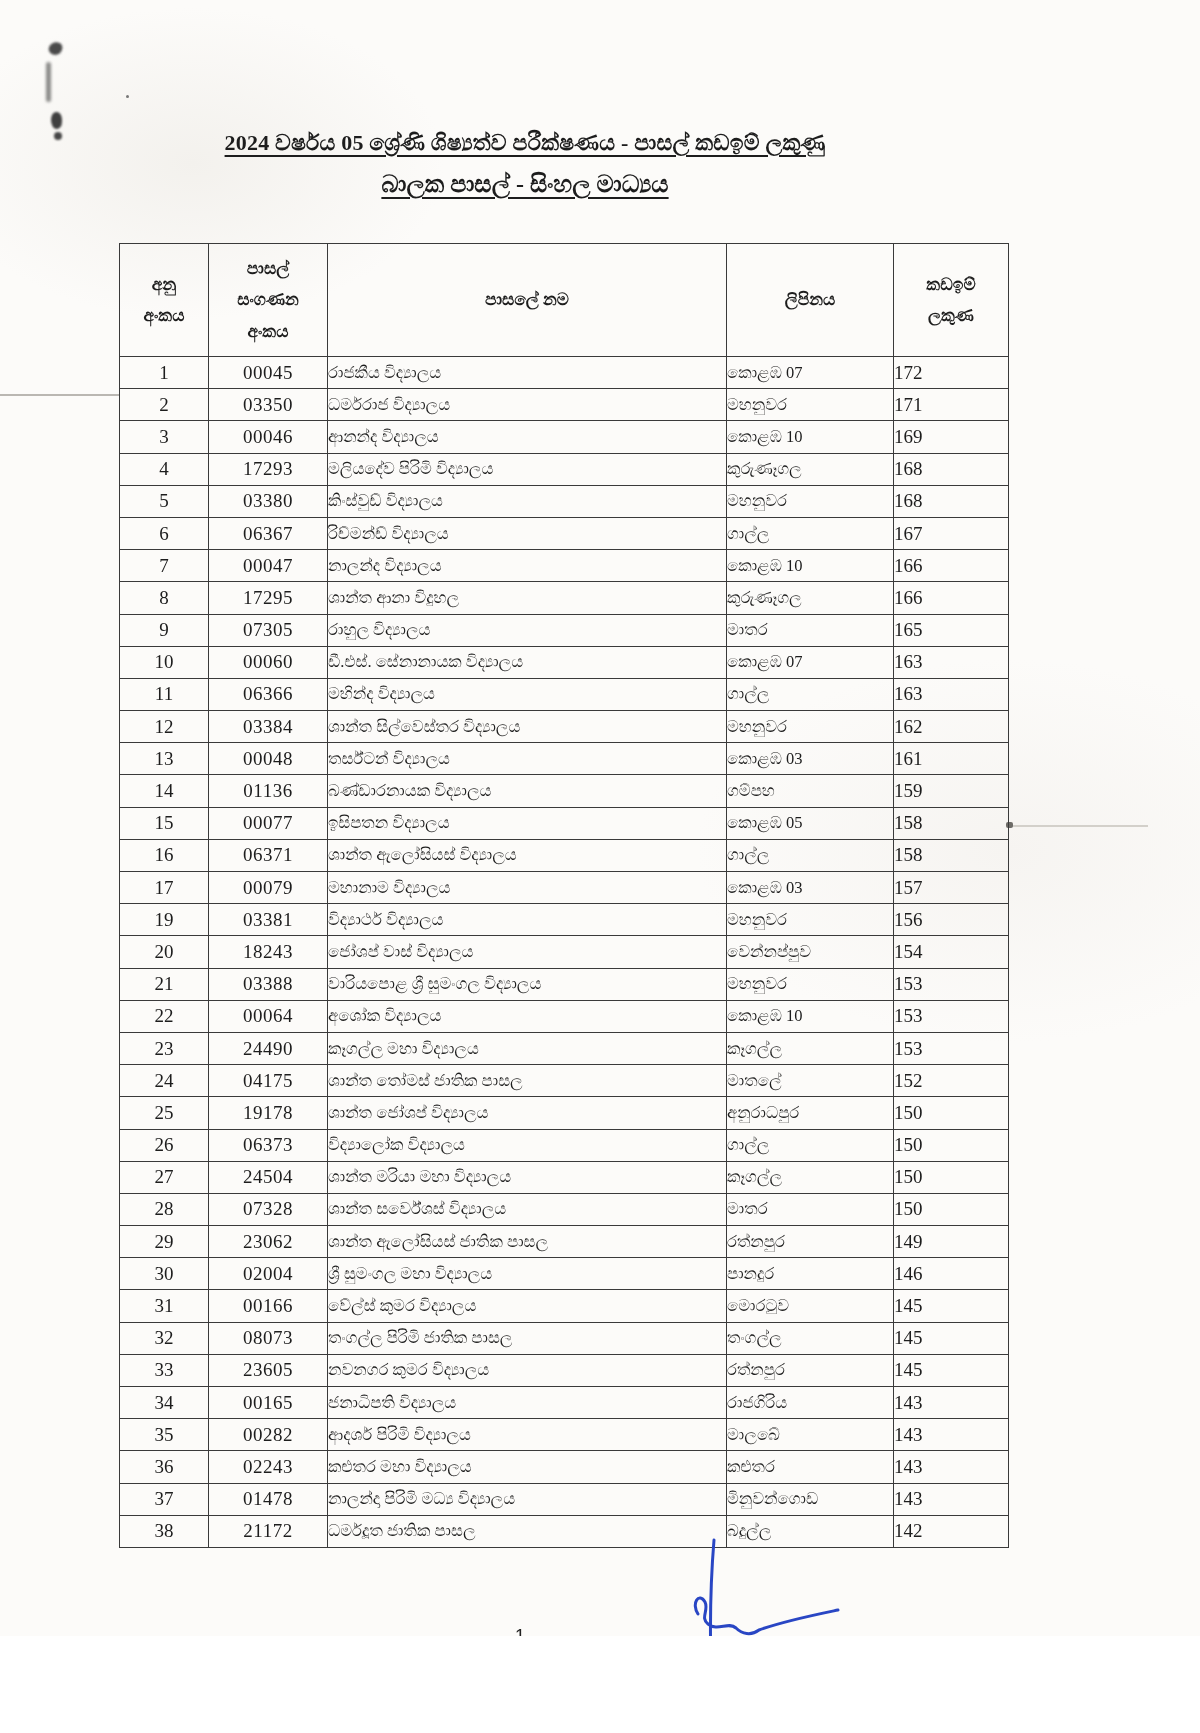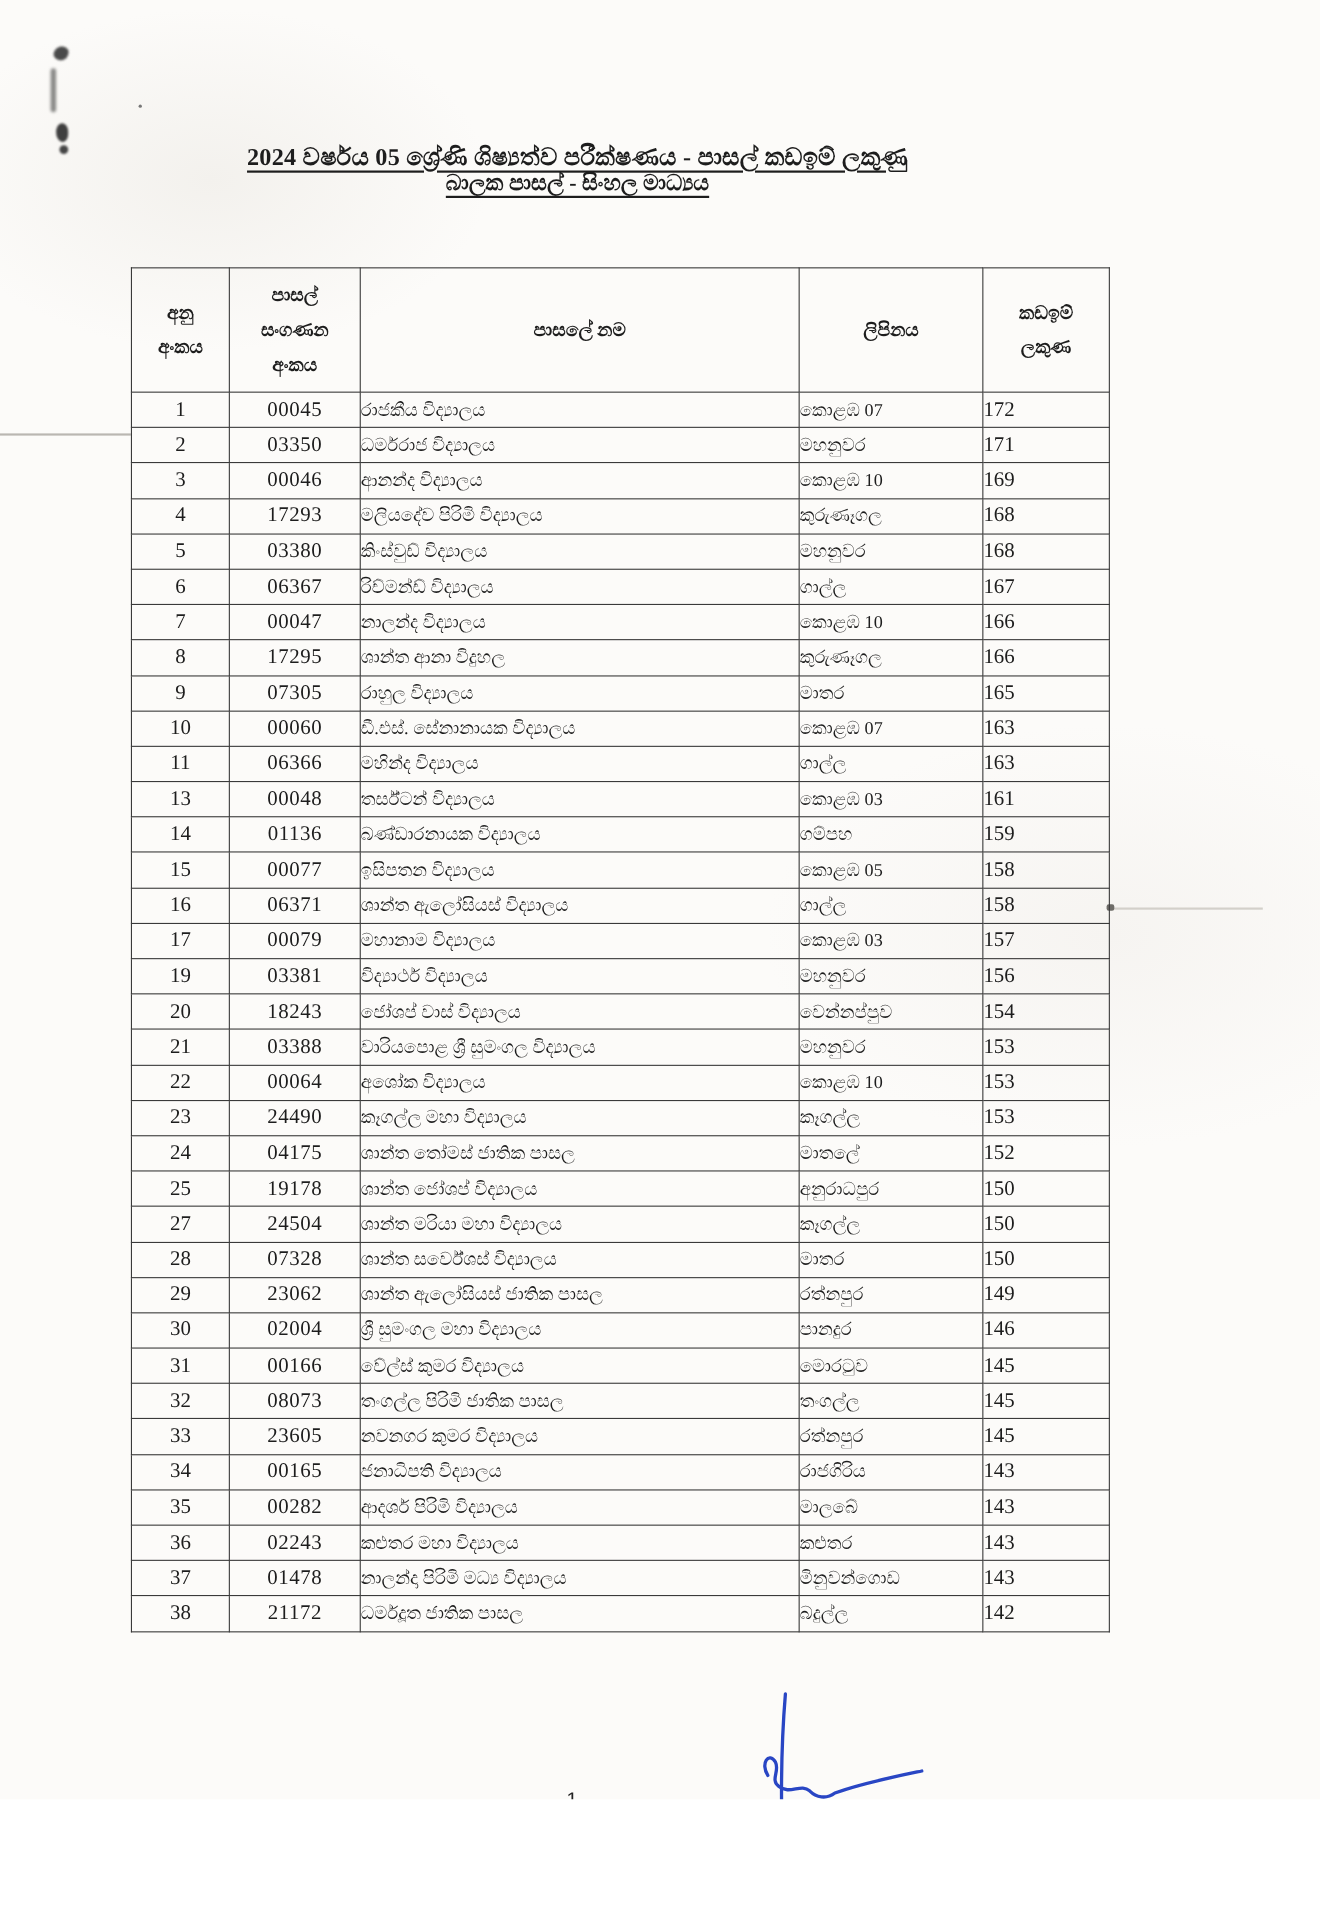--- a/index.html
+++ b/index.html
@@ -15,21 +15,21 @@
     color:#1d1d1d;
   }
 
   
   .titles { position:absolute; left:100px; top:130px; width:850px; text-align:center; }
   .doc-title {
     font-size:22px; font-weight:bold; letter-spacing:0.2px;
     text-decoration:underline; text-underline-offset:5px; text-decoration-thickness:2px;
   }
   .doc-subtitle {
-    margin-top:0; font-size:20px; font-weight:bold;
+    margin-top:15px; font-size:24px; font-weight:bold;
     text-decoration:underline; text-underline-offset:5px; text-decoration-thickness:2px;
   }
 
   
   table.marks-table {
     position:absolute; left:119px; top:243px;
     width:889px; border-collapse:collapse; table-layout:fixed;
     background:transparent;
     border-radius:24px;
   }
@@ -180,20 +180,27 @@
           <td class="c-marks">163</td>
         </tr>
         <tr>
           <td class="c-serial">11</td>
           <td class="c-census">06366</td>
           <td class="c-school">මහින්ද විද්‍යාලය</td>
           <td class="c-address">ගාල්ල</td>
           <td class="c-marks">163</td>
         </tr>
         <tr>
+          <td class="c-serial">12</td>
+          <td class="c-census">03384</td>
+          <td class="c-school">ශාන්ත සිල්වෙස්තර විද්‍යාලය</td>
+          <td class="c-address">මහනුවර</td>
+          <td class="c-marks">162</td>
+        </tr>
+        <tr>
           <td class="c-serial">13</td>
           <td class="c-census">00048</td>
           <td class="c-school">තර්ස්ටන් විද්‍යාලය</td>
           <td class="c-address">කොළඹ 03</td>
           <td class="c-marks">161</td>
         </tr>
         <tr>
           <td class="c-serial">14</td>
           <td class="c-census">01136</td>
           <td class="c-school">බණ්ඩාරනායක  විද්‍යාලය</td>
@@ -261,20 +268,27 @@
           <td class="c-census">04175</td>
           <td class="c-school">ශාන්ත තෝමස් ජාතික පාසල</td>
           <td class="c-address">මාතලේ</td>
           <td class="c-marks">152</td>
         </tr>
         <tr>
           <td class="c-serial">25</td>
           <td class="c-census">19178</td>
           <td class="c-school">ශාන්ත ජෝශප් විද්‍යාලය</td>
           <td class="c-address">අනුරාධපුර</td>
+          <td class="c-marks">150</td>
+        </tr>
+        <tr>
+          <td class="c-serial">26</td>
+          <td class="c-census">06373</td>
+          <td class="c-school">විද්‍යාලෝක විද්‍යාලය</td>
+          <td class="c-address">ගාල්ල</td>
           <td class="c-marks">150</td>
         </tr>
         <tr>
           <td class="c-serial">27</td>
           <td class="c-census">24504</td>
           <td class="c-school">ශාන්ත මරියා මහා විද්‍යාලය</td>
           <td class="c-address">කෑගල්ල</td>
           <td class="c-marks">150</td>
         </tr>
         <tr>

